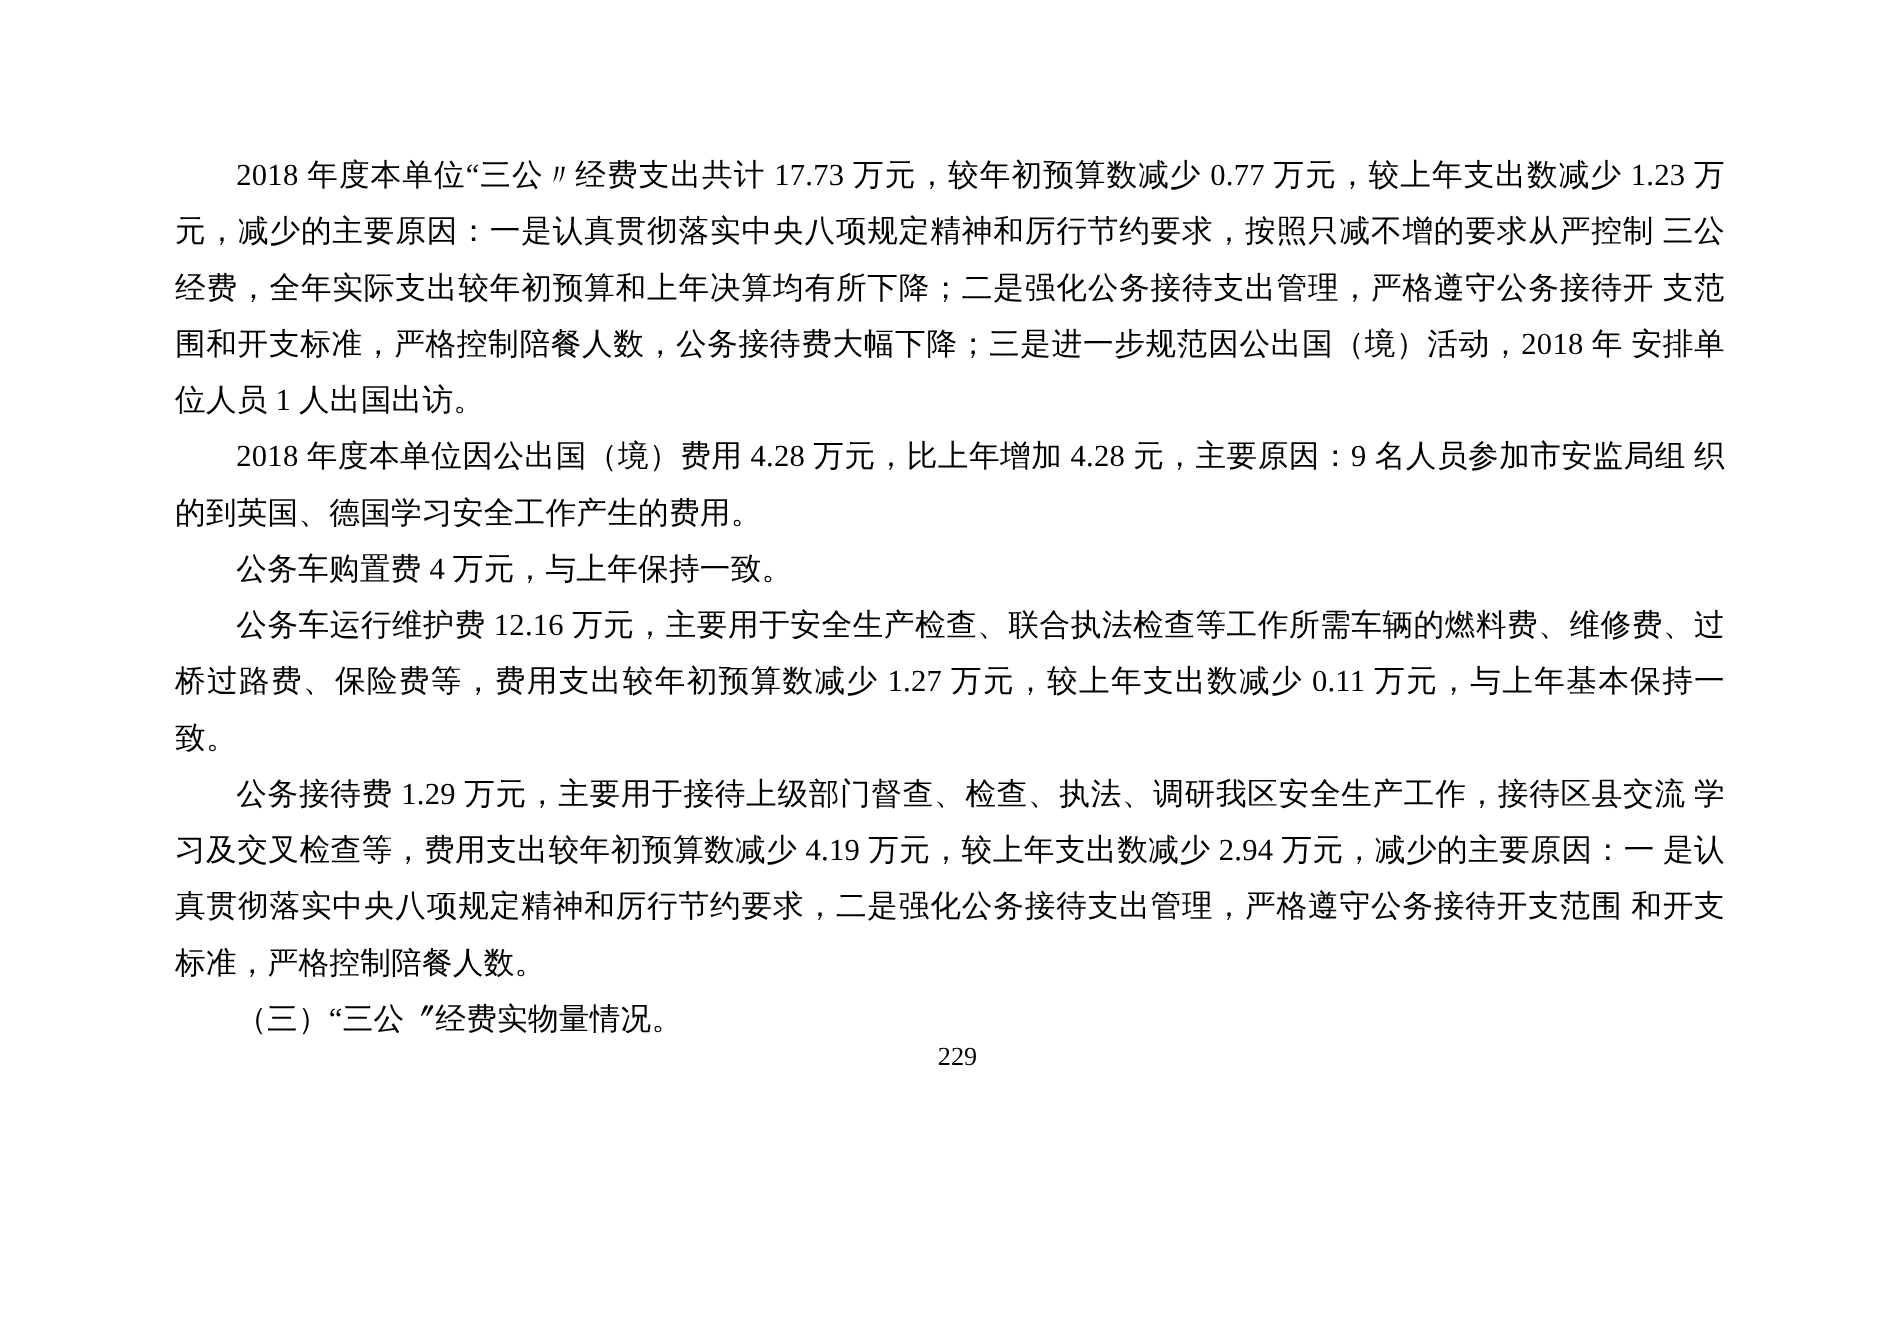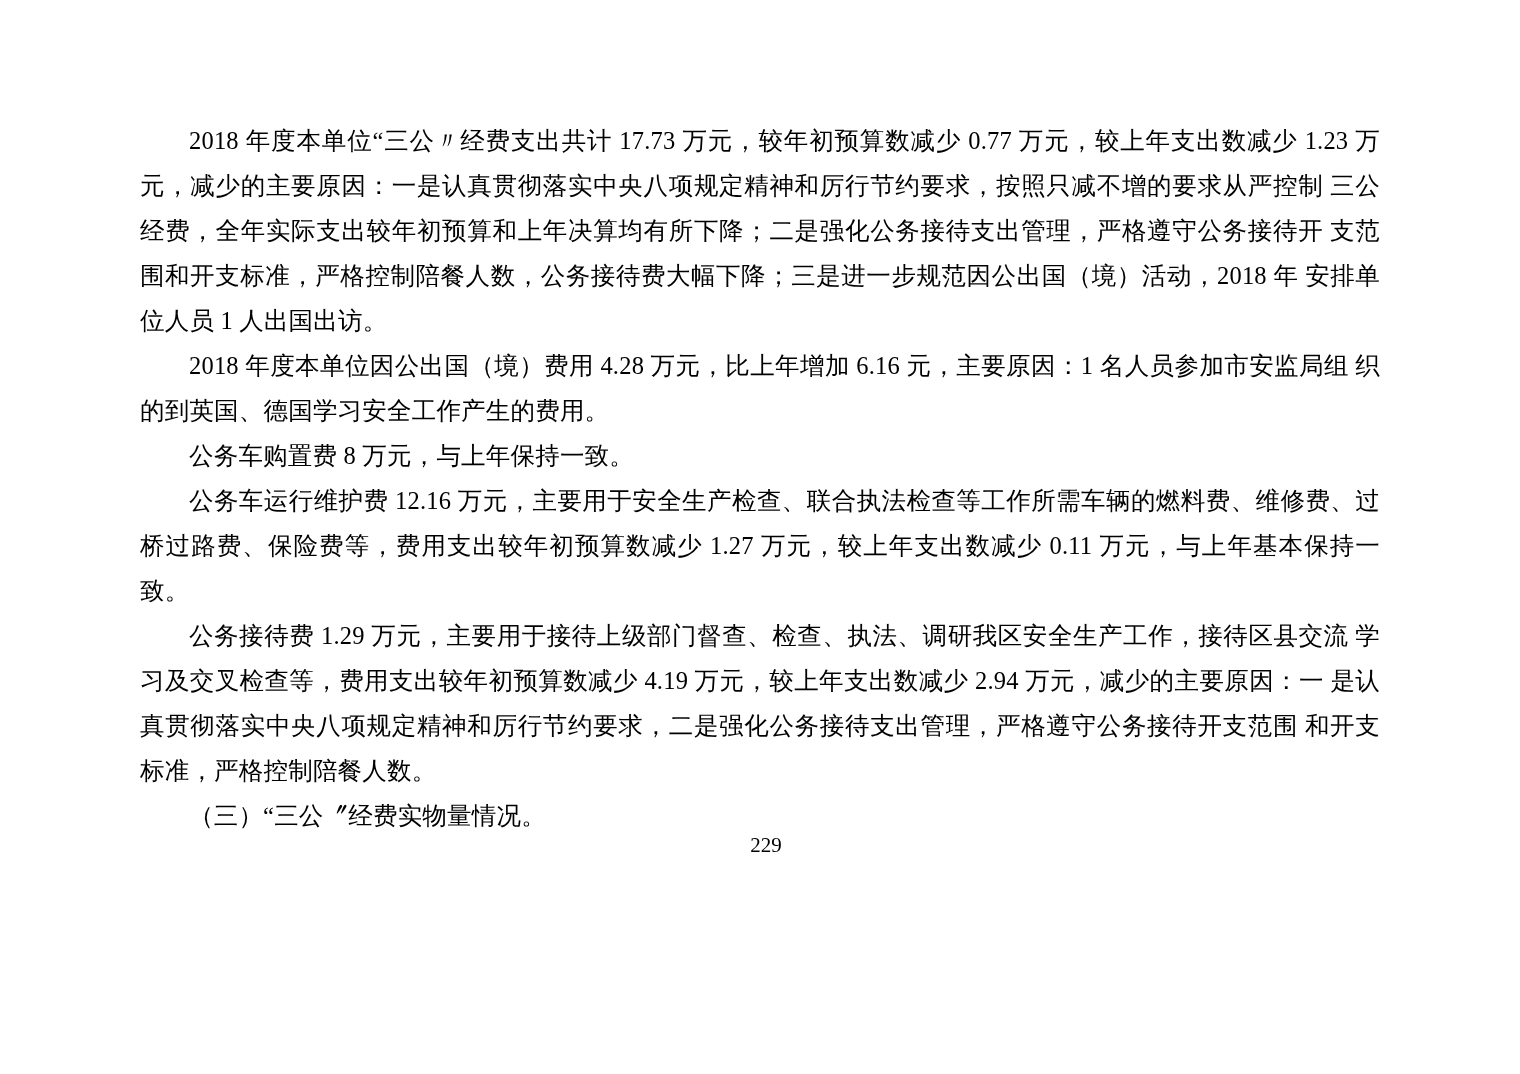--- a/index.html
+++ b/index.html
@@ -42,20 +42,20 @@
     font-family: "Liberation Serif", "DejaVu Serif", serif;
     color: #000000;
   }
 </style>
 </head>
 <body>
 
 <div class="page">
   <div class="body-text">
     <p class="para">2018 年度本单位“三公〃经费支出共计 17.73 万元，较年初预算数减少 0.77 万元，较上年支出数减少 1.23 万元，减少的主要原因：一是认真贯彻落实中央八项规定精神和厉行节约要求，按照只减不增的要求从严控制 三公经费，全年实际支出较年初预算和上年决算均有所下降；二是强化公务接待支出管理，严格遵守公务接待开 支范围和开支标准，严格控制陪餐人数，公务接待费大幅下降；三是进一步规范因公出国（境）活动，2018 年 安排单位人员 1 人出国出访。</p>
-    <p class="para">2018 年度本单位因公出国（境）费用 4.28 万元，比上年增加 6.16 元，主要原因：1 名人员参加市安监局组 织的到英国、德国学习安全工作产生的费用。</p>
-    <p class="para">公务车购置费 8 万元，与上年保持一致。</p>
+    <p class="para">2018 年度本单位因公出国（境）费用 4.28 万元，比上年增加 4.28 元，主要原因：9 名人员参加市安监局组 织的到英国、德国学习安全工作产生的费用。</p>
+    <p class="para">公务车购置费 4 万元，与上年保持一致。</p>
     <p class="para">公务车运行维护费 12.16 万元，主要用于安全生产检查、联合执法检查等工作所需车辆的燃料费、维修费、过 桥过路费、保险费等，费用支出较年初预算数减少 1.27 万元，较上年支出数减少 0.11 万元，与上年基本保持一致。</p>
     <p class="para">公务接待费 1.29 万元，主要用于接待上级部门督查、检查、执法、调研我区安全生产工作，接待区县交流 学习及交叉检查等，费用支出较年初预算数减少 4.19 万元，较上年支出数减少 2.94 万元，减少的主要原因：一 是认真贯彻落实中央八项规定精神和厉行节约要求，二是强化公务接待支出管理，严格遵守公务接待开支范围 和开支标准，严格控制陪餐人数。</p>
     <p class="para">（三）“三公〞经费实物量情况。</p>
   </div>
   <div class="page-number">229</div>
 </div>
 
 </body></html>

